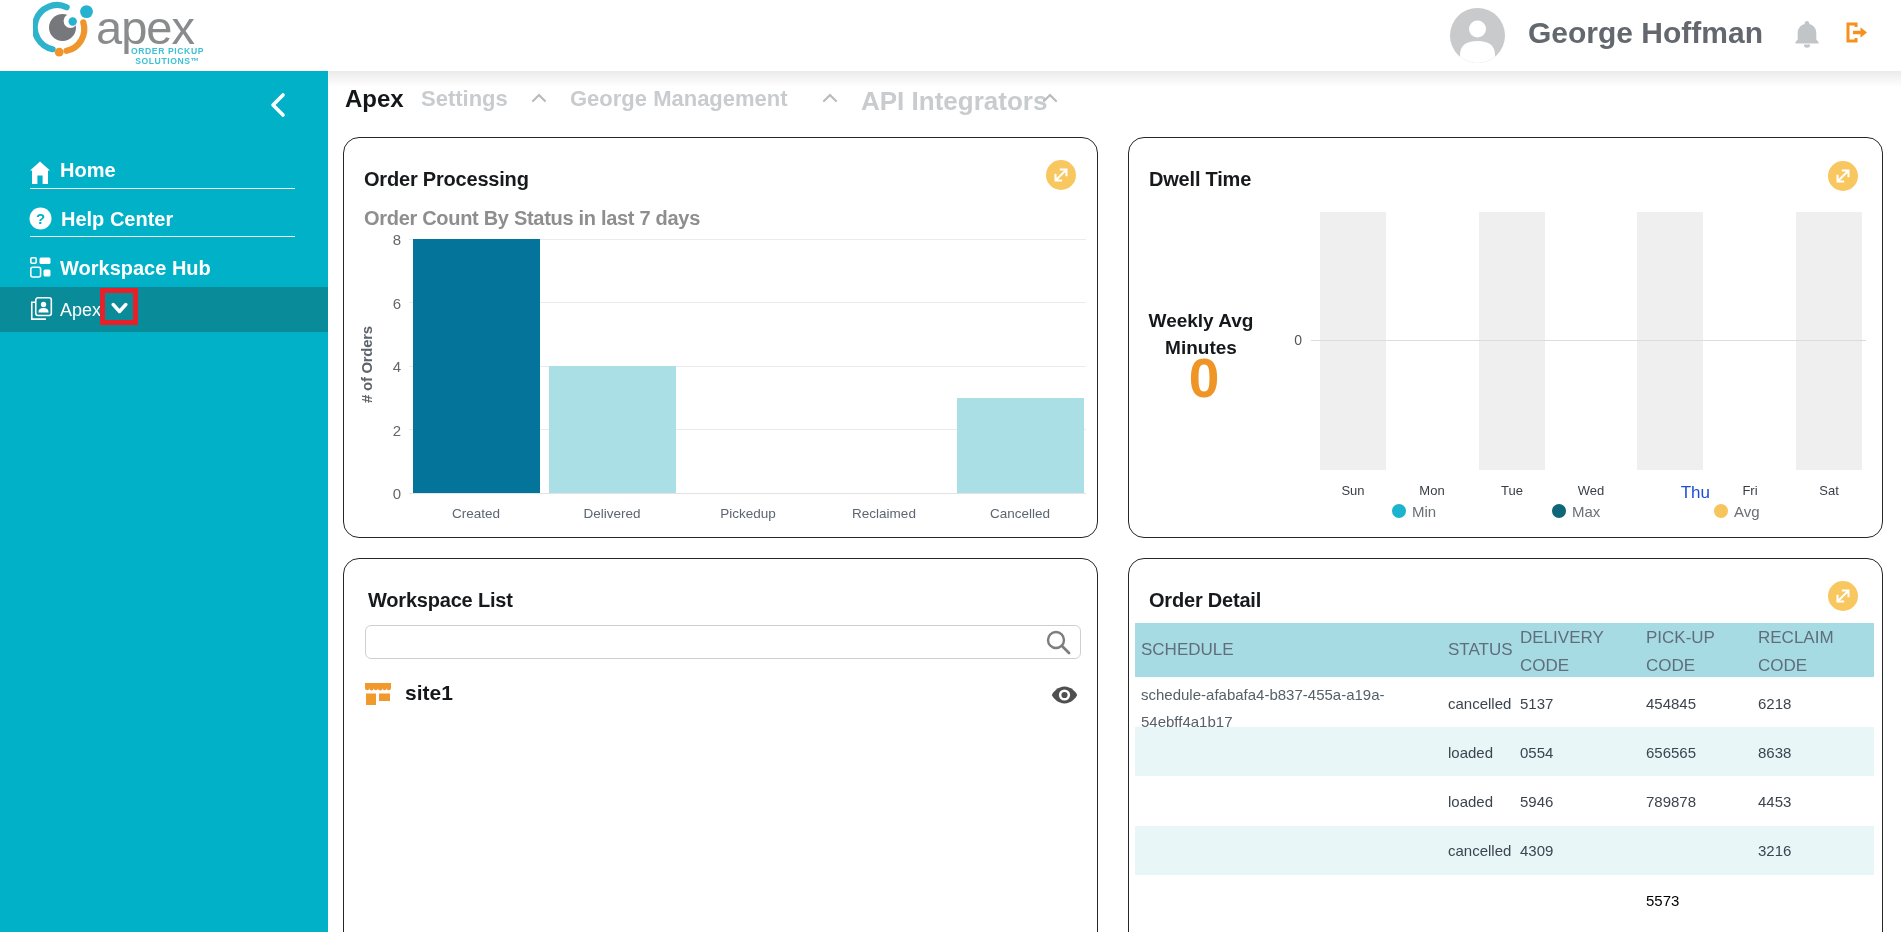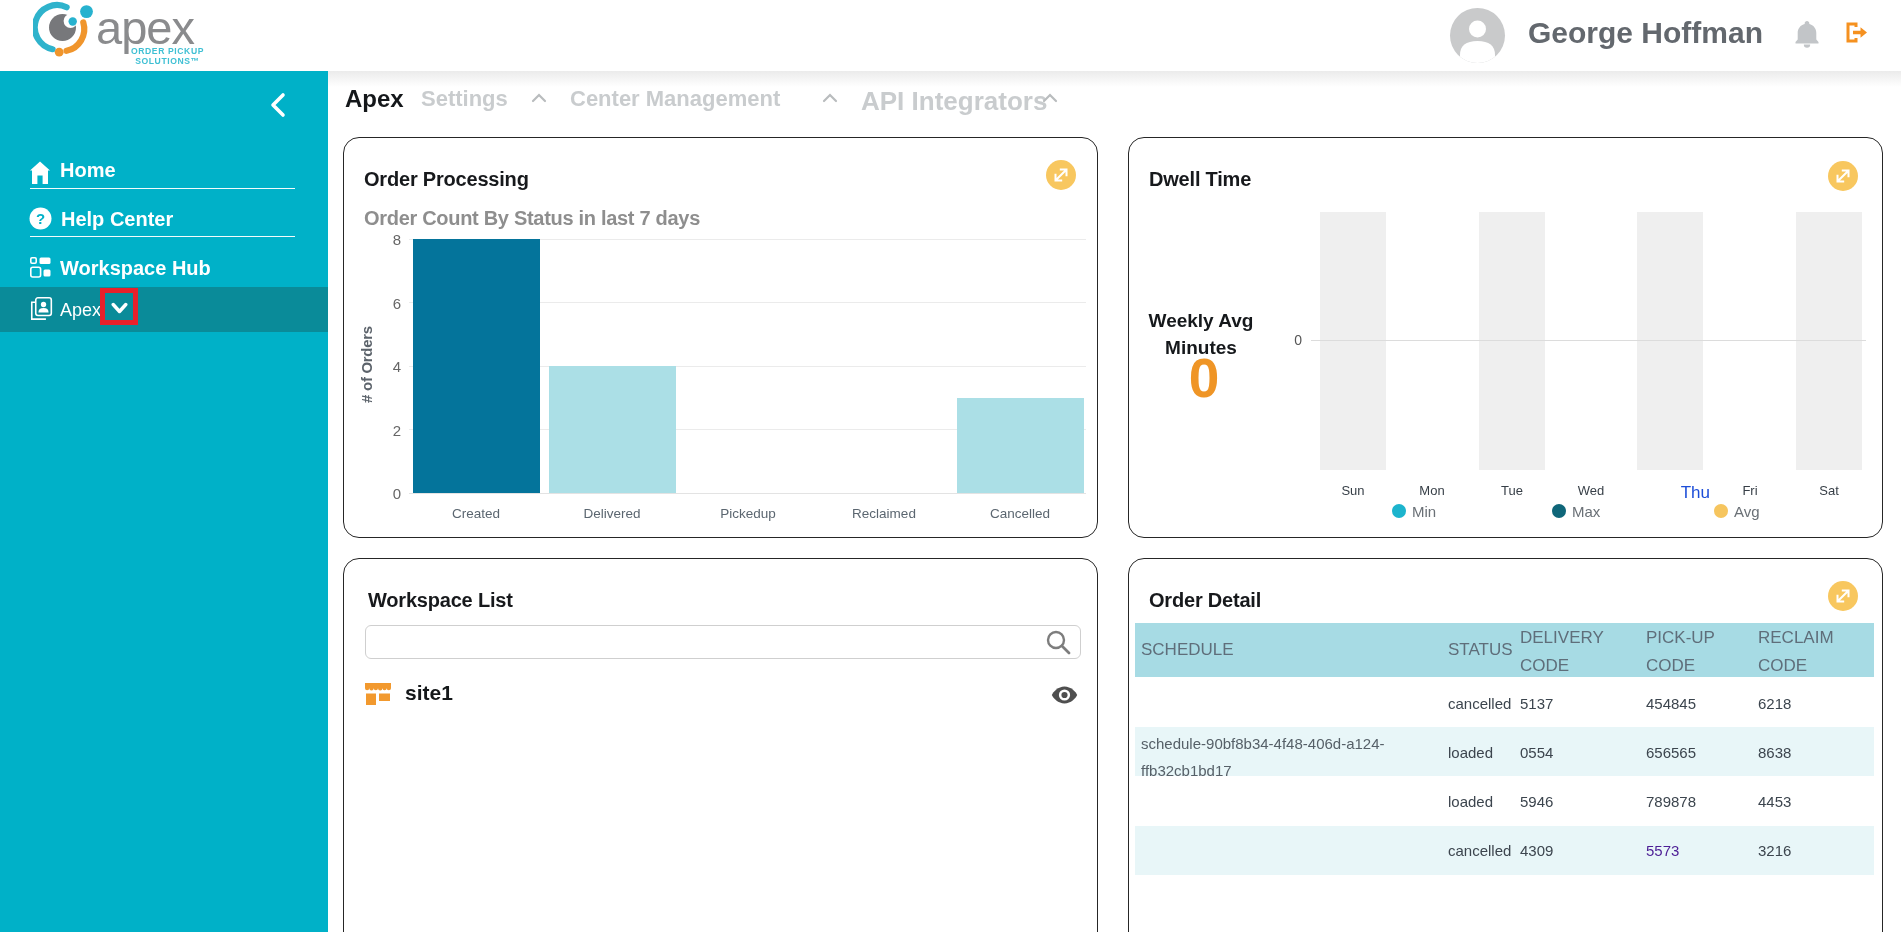--- a/index.html
+++ b/index.html
@@ -88,21 +88,21 @@
   <div class="abs" style="left:100px;top:288px;width:38px;height:37px;border:5px solid #e8202a;"></div>
   <svg class="abs" style="left:111px;top:302px;" width="17" height="13" viewBox="0 0 17 13">
     <path d="M 2.2 2.5 L 8.5 9.5 L 14.8 2.5" stroke="#fff" stroke-width="3.4" fill="none" stroke-linecap="round" stroke-linejoin="round"></path>
   </svg>
 
   <div class="abs" style="left:345px;top:85px;font-size:24px;font-weight:bold;color:#14171a;">Apex</div>
   <div class="abs" style="left:421px;top:86px;font-size:22px;font-weight:bold;color:#c9ccce;">Settings</div>
   <svg class="abs" style="left:531px;top:93px;" width="16" height="10" viewBox="0 0 16 10">
       <path d="M 2 8 L 8 2 L 14 8" stroke="#b9bcbe" stroke-width="2.2" fill="none" stroke-linecap="round"></path>
     </svg>
-  <div class="abs" style="left:570px;top:86px;font-size:22px;font-weight:bold;color:#c9ccce;">Center Management</div>
+  <div class="abs" style="left:570px;top:86px;font-size:22px;font-weight:bold;color:#c9ccce;">George Management</div>
   <svg class="abs" style="left:822px;top:93px;" width="16" height="10" viewBox="0 0 16 10">
       <path d="M 2 8 L 8 2 L 14 8" stroke="#b9bcbe" stroke-width="2.2" fill="none" stroke-linecap="round"></path>
     </svg>
   <div class="abs" style="left:861px;top:86px;font-size:26px;font-weight:bold;color:#c9ccce;">API Integrators</div>
   <svg class="abs" style="left:1042px;top:93px;" width="16" height="10" viewBox="0 0 16 10">
       <path d="M 2 8 L 8 2 L 14 8" stroke="#b9bcbe" stroke-width="2.2" fill="none" stroke-linecap="round"></path>
     </svg>
 
   <div class="card" style="left:343px;top:137px;width:755px;height:401px;"></div>
   <div class="ctitle" style="left:364px;top:168px;">Order Processing</div>
@@ -196,34 +196,34 @@
   <div class="abs" style="left:1135px;top:623px;width:739px;height:54px;background:#a7dbe4;"></div>
   <div class="abs" style="left:1141px;top:640px;font-size:17px;color:#5f6e7a;">SCHEDULE</div>
   <div class="abs" style="left:1448px;top:640px;font-size:17px;color:#5f6e7a;text-align:center;">STATUS</div>
   <div class="abs" style="left:1520px;top:624px;font-size:17px;color:#5f6e7a;line-height:28px;">DELIVERY<br>CODE</div>
   <div class="abs" style="left:1646px;top:624px;font-size:17px;color:#5f6e7a;line-height:28px;">PICK-UP<br>CODE</div>
   <div class="abs" style="left:1758px;top:624px;font-size:17px;color:#5f6e7a;line-height:28px;">RECLAIM<br>CODE</div>
 
   <div class="abs" style="left:1135px;top:727px;width:739px;height:49px;background:#e8f6f8;"></div>
   <div class="abs" style="left:1135px;top:826px;width:739px;height:49px;background:#e8f6f8;"></div>
 
+  <div class="abs" style="left:1141px;top:682px;font-size:15px;color:#566068;line-height:26.5px;">schedule-afabafa4-b837-455a-a19a-<br>54ebff4a1b17</div>
   <div class="abs" style="left:1448px;top:695px;font-size:15px;color:#3c454e;">cancelled</div>
   <div class="abs" style="left:1520px;top:695px;font-size:15px;color:#3c454e;">5137</div>
   <div class="abs" style="left:1646px;top:695px;font-size:15px;color:#3c454e;">454845</div>
   <div class="abs" style="left:1758px;top:695px;font-size:15px;color:#3c454e;">6218</div>
 
-  <div class="abs" style="left:1141px;top:731px;font-size:15px;color:#566068;line-height:26.5px;">schedule-90bf8b34-4f48-406d-a124-<br>ffb32cb1bd17</div>
   <div class="abs" style="left:1448px;top:744px;font-size:15px;color:#3c454e;">loaded</div>
   <div class="abs" style="left:1520px;top:744px;font-size:15px;color:#3c454e;">0554</div>
   <div class="abs" style="left:1646px;top:744px;font-size:15px;color:#3c454e;">656565</div>
   <div class="abs" style="left:1758px;top:744px;font-size:15px;color:#3c454e;">8638</div>
 
   <div class="abs" style="left:1448px;top:793px;font-size:15px;color:#3c454e;">loaded</div>
   <div class="abs" style="left:1520px;top:793px;font-size:15px;color:#3c454e;">5946</div>
   <div class="abs" style="left:1646px;top:793px;font-size:15px;color:#3c454e;">789878</div>
   <div class="abs" style="left:1758px;top:793px;font-size:15px;color:#3c454e;">4453</div>
 
   <div class="abs" style="left:1448px;top:842px;font-size:15px;color:#3c454e;">cancelled</div>
   <div class="abs" style="left:1520px;top:842px;font-size:15px;color:#3c454e;">4309</div>
-  <div class="abs" style="left:1646px;top:842px;font-size:15px;color:#4c1d95;">5573</div>
+  <div class="abs" style="left:1646px;top:892px;font-size:15px;color:#000000;">5573</div>
   <div class="abs" style="left:1758px;top:842px;font-size:15px;color:#3c454e;">3216</div>
 
 </div>
 
 </body></html>

